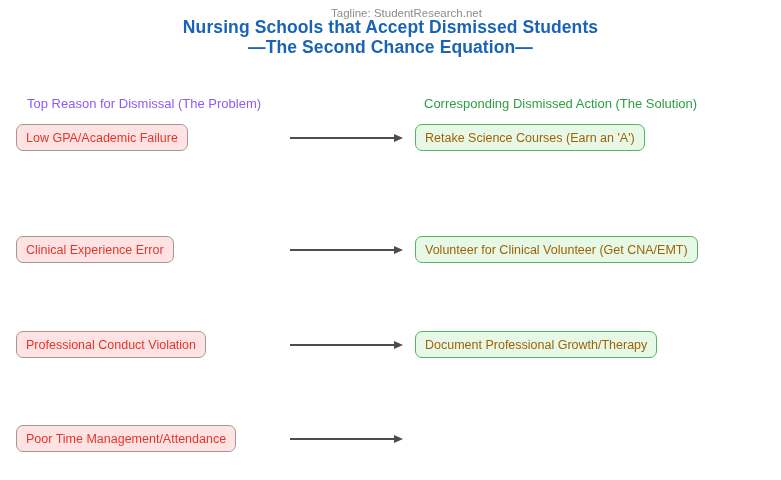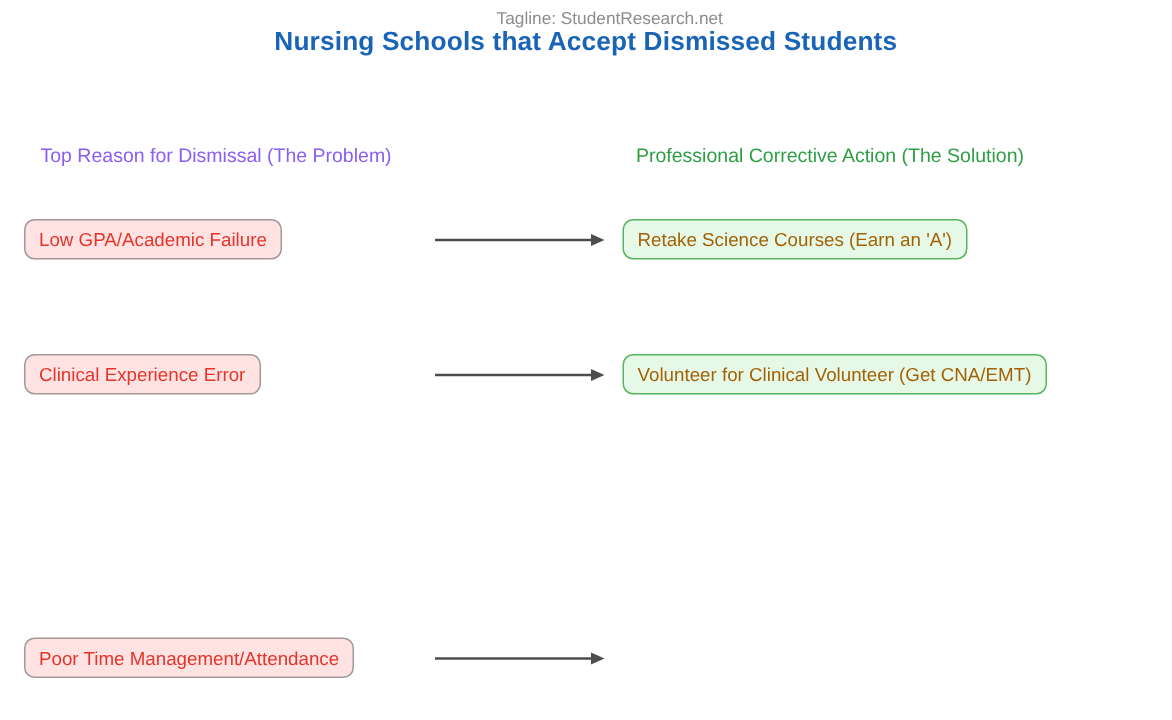--- a/index.html
+++ b/index.html
@@ -43,21 +43,21 @@
     position: absolute;
     top: 96px;
     font-size: 13px;
     font-weight: 400;
     white-space: nowrap;
   }
   .col-header.problem { left: 27px; color: #8b5cf6; }
   .col-header.solution { left: 424px; color: #2e9e44; }
 
   .row { position: absolute; left: 0; width: 100%; height: 28px; }
-  .row.r0 { top: 146px; }
+  .row.r0 { top: 124px; }
   .row.r1 { top: 236px; }
   .row.r2 { top: 331px; }
   .row.r3 { top: 425px; text-align: center; }
 
   .node {
     position: absolute;
     top: 0;
     height: 27px;
     display: inline-flex;
     align-items: center;
@@ -89,43 +89,52 @@
 </style>
 </head>
 <body>
 
 <div class="stage">
 
   <div class="tagline">Tagline: StudentResearch.net</div>
 
   <div class="title">
     <div>Nursing Schools that Accept Dismissed Students</div>
+    <div>—The Second Chance Equation—</div>
   </div>
 
   <div class="col-header problem">Top Reason for Dismissal (The Problem)</div>
-  <div class="col-header solution">Professional Corrective Action (The Solution)</div>
+  <div class="col-header solution">Corresponding Dismissed Action (The Solution)</div>
 
   <div class="row r0">
     <div class="node problem">Low GPA/Academic Failure</div>
     <svg class="arrow" viewBox="0 0 114 12">
       <line x1="0" y1="6" x2="104" y2="6" stroke="#4d4d4d" stroke-width="1.8"></line>
       <polygon points="104,2 113,6 104,10" fill="#4d4d4d"></polygon>
     </svg>
     <div class="node solution">Retake Science Courses (Earn an 'A')</div>
   </div>
 
   <div class="row r1">
     <div class="node problem">Clinical Experience Error</div>
     <svg class="arrow" viewBox="0 0 114 12">
       <line x1="0" y1="6" x2="104" y2="6" stroke="#4d4d4d" stroke-width="1.8"></line>
       <polygon points="104,2 113,6 104,10" fill="#4d4d4d"></polygon>
     </svg>
     <div class="node solution">Volunteer for Clinical Volunteer (Get CNA/EMT)</div>
   </div>
 
+  <div class="row r2">
+    <div class="node problem">Professional Conduct Violation</div>
+    <svg class="arrow" viewBox="0 0 114 12">
+      <line x1="0" y1="6" x2="104" y2="6" stroke="#4d4d4d" stroke-width="1.8"></line>
+      <polygon points="104,2 113,6 104,10" fill="#4d4d4d"></polygon>
+    </svg>
+    <div class="node solution">Document Professional Growth/Therapy</div>
+  </div>
 
   <div class="row r3">
     <div class="node problem">Poor Time Management/Attendance</div>
     <svg class="arrow" viewBox="0 0 114 12">
       <line x1="0" y1="6" x2="104" y2="6" stroke="#4d4d4d" stroke-width="1.8"></line>
       <polygon points="104,2 113,6 104,10" fill="#4d4d4d"></polygon>
     </svg>
   </div>
 
 </div>

